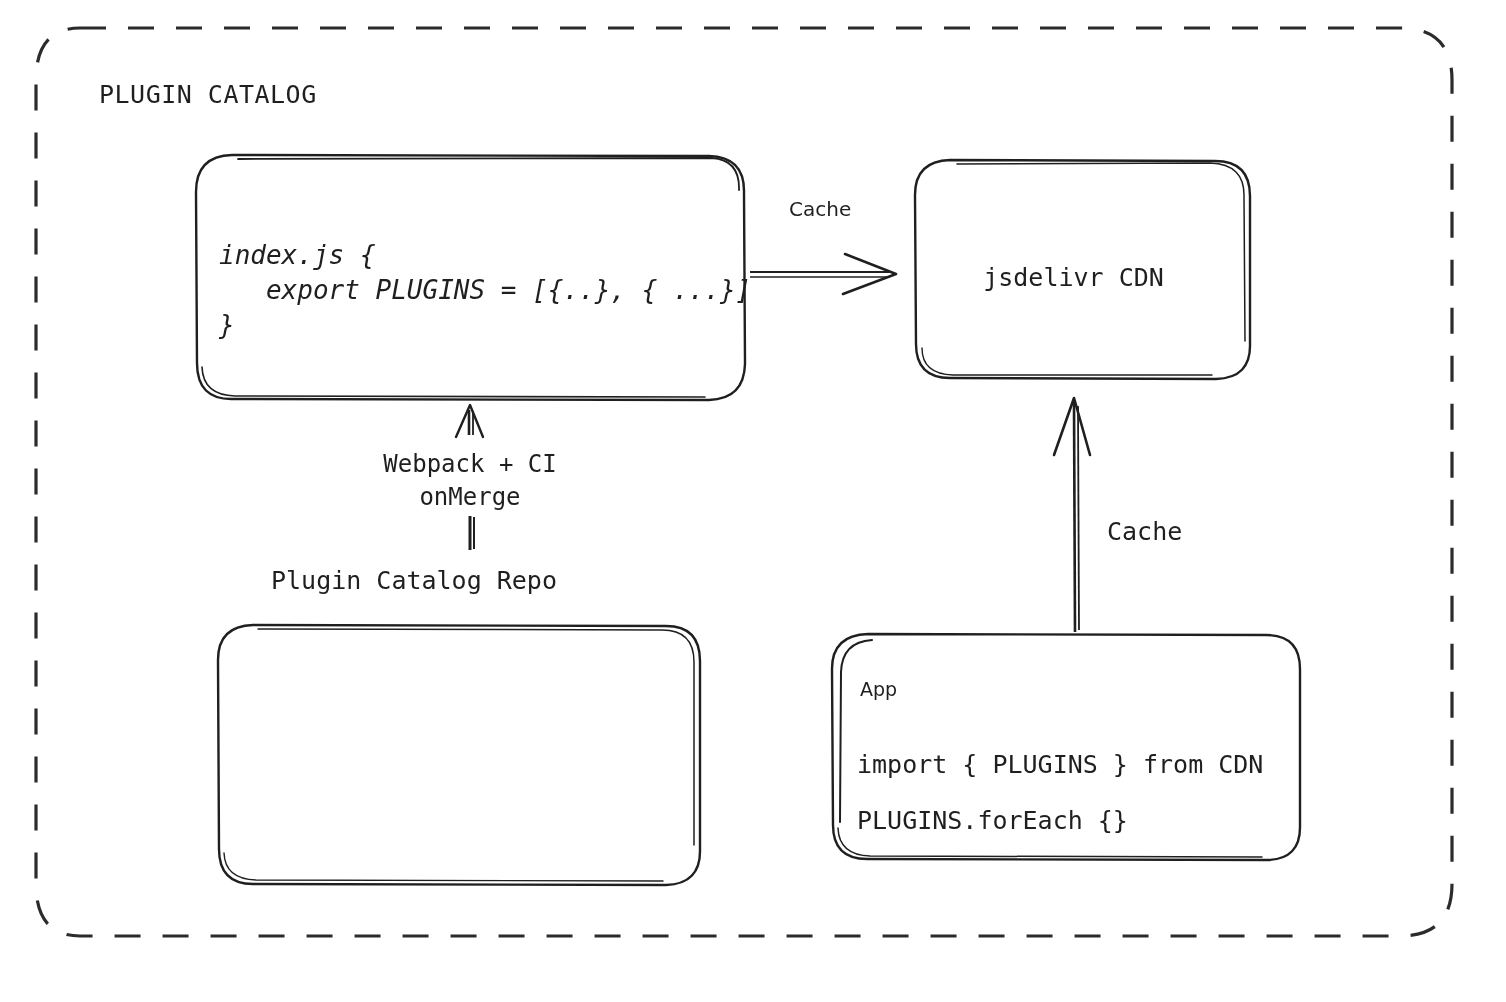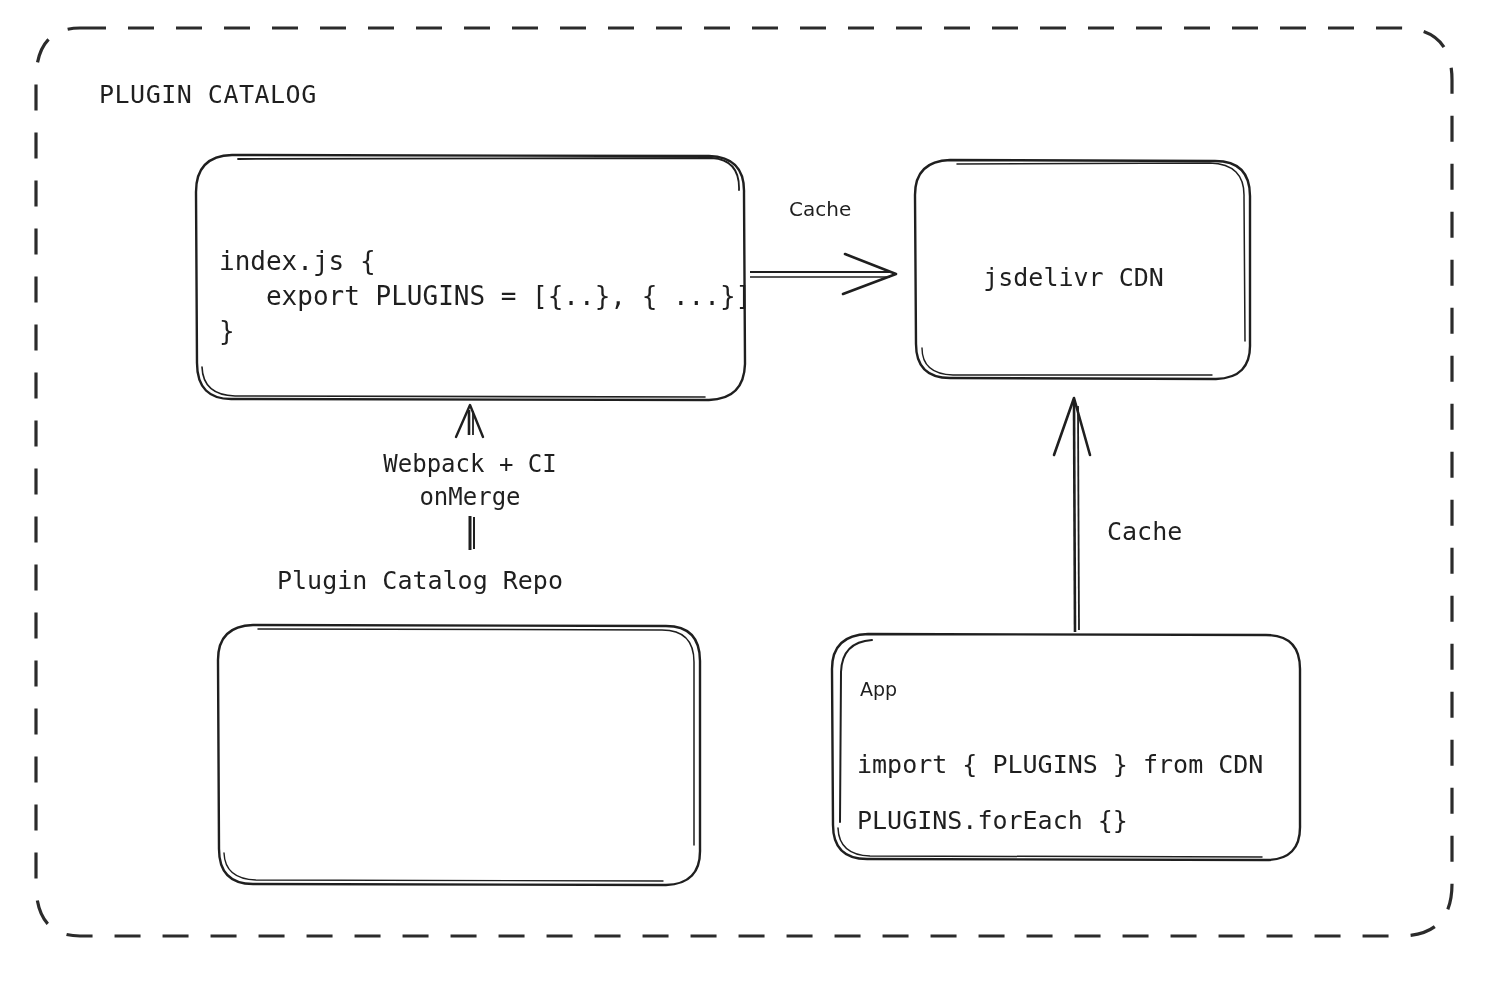--- a/index.html
+++ b/index.html
@@ -43,23 +43,24 @@
   }
   .npm-title {
     left: 196px;
     top: 197px;
     width: 549px;
     text-align: center;
     font-size: 23px;
   }
   .npm-code {
     left: 219px;
-    top: 244px;
+    top: 238px;
     font-size: 26px;
     line-height: 35px;
+    font-style: italic;
   }
   .cdn-title {
     left: 915px;
     top: 265px;
     width: 317px;
     text-align: center;
     font-size: 25px;
   }
   .cache-label {
     left: 789px;
@@ -68,21 +69,21 @@
   }
   .webpack-label {
     left: 345px;
     top: 448px;
     width: 250px;
     text-align: center;
     font-size: 24px;
     line-height: 33px;
   }
   .repo-label {
-    left: 277px;
+    left: 271px;
     top: 568px;
     font-size: 25px;
   }
   .repo-list {
     left: 220px;
     top: 708px;
     font-size: 26px;
     line-height: 37px;
   }
   .app-title {

